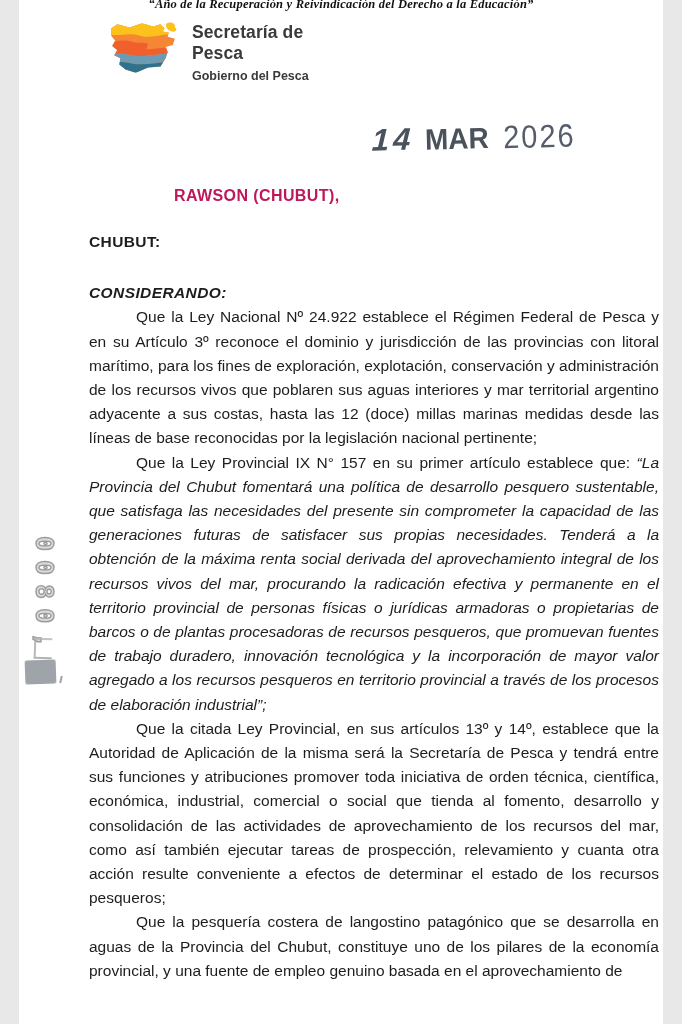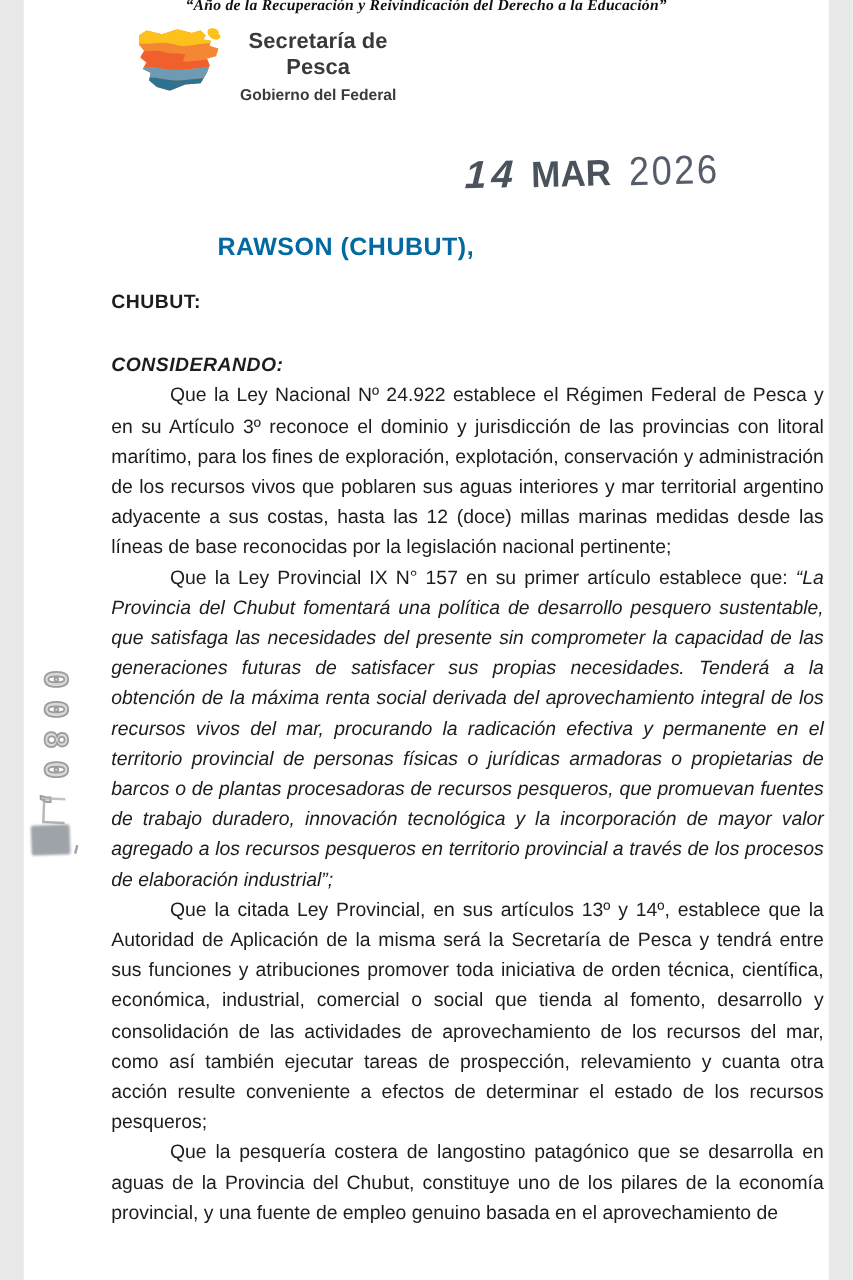--- a/index.html
+++ b/index.html
@@ -24,21 +24,20 @@
     color: #111;
     letter-spacing: 0.2px;
     white-space: nowrap;
   }
   .logo-row {
     position: absolute;
     top: 21px; left: 88px;
     display: flex;
     align-items: flex-start;
     gap: 13px;
-    text-align: center;
   }
   .logo-graphic { width: 72px; height: 54px; }
   .logo-text { padding-top: 1px; }
   .logo-title {
     font-size: 17.5px;
     font-weight: bold;
     color: #3a3a3a;
     line-height: 21px;
     letter-spacing: 0.1px;
   }
@@ -77,24 +76,24 @@
     font-weight: 400;
     color: #49515f;
     letter-spacing: 2px;
     display: inline-block;
     transform: scaleY(1.12);
     margin-left: 10px;
   }
   .place-line {
     position: absolute;
     top: 187px; left: 155px;
-    font-size: 20px;
+    font-size: 16px;
     font-weight: bold;
     letter-spacing: 0.4px;
-    color: #0369a1;
+    color: #be185d;
   }
   .body-block {
     position: absolute;
     top: 230px; left: 70px;
     width: 570px;
     font-size: 15.5px;
     line-height: 24.2px;
     color: #1d1d1d;
   }
   .section-heading {
@@ -175,21 +174,21 @@
         <path d="M0,24 C6,26 14,22 26,26 C40,30 52,24 70,26 L70,32 C50,30 38,36 24,33 C12,30 4,33 0,31 Z" fill="#F15F2C"></path>
         <path d="M2,18 C8,21 16,17 24,20 C30,22 36,20 40,22 L38,28 C28,26 18,29 10,26 C5,24 2,22 2,18 Z" fill="#F15F2C"></path>
         <path d="M0,31 C4,33 12,30 24,33 C38,36 50,30 70,32 L70,40 C52,38 38,44 24,41 C12,38 4,41 0,39 Z" fill="#6E9BB4"></path>
         <path d="M0,39 C4,41 12,38 24,41 C38,44 52,38 70,40 L70,52 L0,52 Z" fill="#2D7390"></path>
       </g>
       <path d="M58,2 C62,0 67,2 66,6 C69,7 67,11 63,10 C59,9 56,5 58,2 Z" fill="#FCC21B"></path>
     </svg>
     <div class="logo-text">
       <div class="logo-title">Secretaría de</div>
       <div class="logo-title">Pesca</div>
-      <div class="logo-subtitle">Gobierno del Federal</div>
+      <div class="logo-subtitle">Gobierno del Pesca</div>
     </div>
   </div>
 
   <div class="date-stamp">
     <span class="day">14</span>
     <span class="month">MAR</span>
     <span class="year">2026</span>
   </div>
 
   <div class="place-line">RAWSON (CHUBUT),</div>

